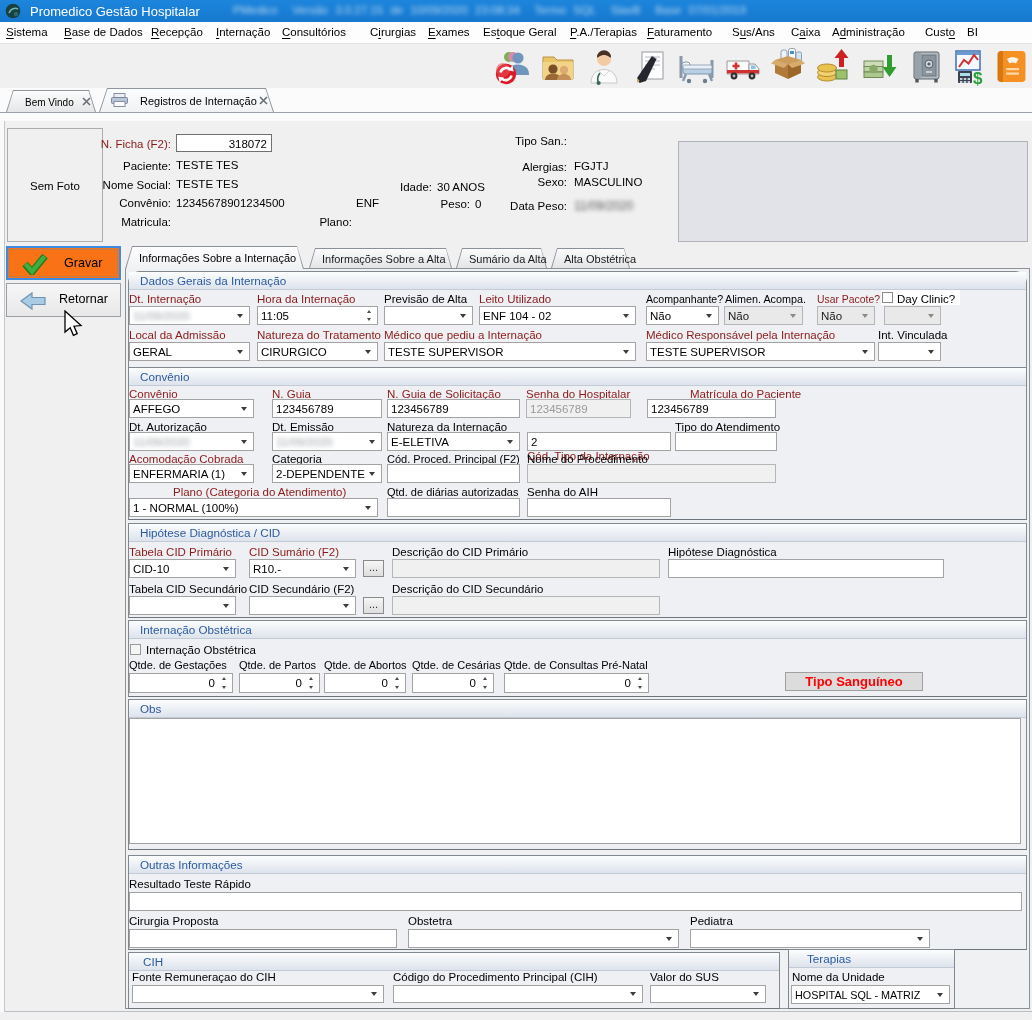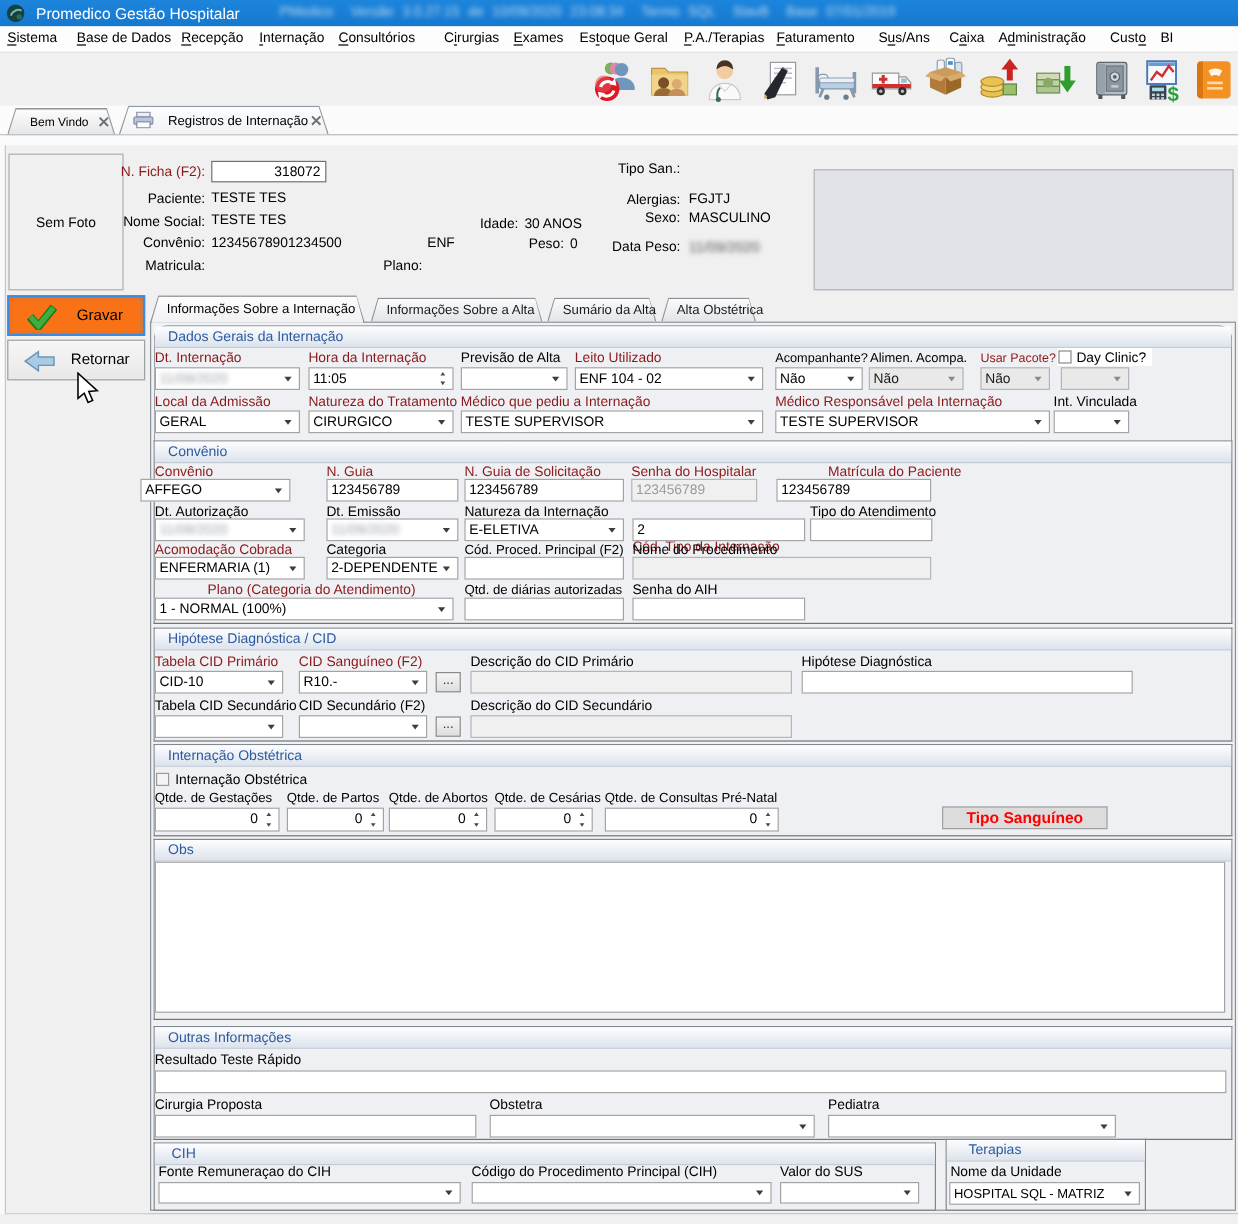--- a/index.html
+++ b/index.html
@@ -286,21 +286,21 @@
 <div class="rlbl" style="left:384px;top:329px;">Médico que pediu a Internação</div>
 <div class="cmb" style="left:384px;top:342px;width:252px;height:19px;">TESTE SUPERVISOR</div>
 <div class="rlbl" style="left:646px;top:329px;">Médico Responsável pela Internação</div>
 <div class="cmb" style="left:646px;top:342px;width:229px;height:19px;">TESTE SUPERVISOR</div>
 <div class="lbl" style="left:878px;top:329px;">Int. Vinculada</div>
 <div class="cmb" style="left:878px;top:342px;width:63px;height:19px;"></div>
 <div class="grp" style="left:128px;top:367px;width:899px;height:153px;">
     <div class="gh" style="padding-left:11px;">Convênio</div>
   </div>
 <div class="rlbl" style="left:129px;top:388px;">Convênio</div>
-<div class="cmb" style="left:117px;top:399px;width:125px;height:19px;">AFFEGO</div>
+<div class="cmb" style="left:129px;top:399px;width:125px;height:19px;">AFFEGO</div>
 <div class="rlbl" style="left:272px;top:388px;">N. Guia</div>
 <div class="fld" style="left:272px;top:399px;width:110px;height:19px;">123456789</div>
 <div class="rlbl" style="left:387px;top:388px;">N. Guia de Solicitação</div>
 <div class="fld" style="left:387px;top:399px;width:133px;height:19px;">123456789</div>
 <div class="rlbl" style="left:526px;top:388px;">Senha do Hospitalar</div>
 <div class="dfld" style="left:526px;top:399px;width:105px;height:19px;">123456789</div>
 <div class="rlbl" style="left:647px;top:388px;margin-left:43px;">Matrícula do Paciente</div>
 <div class="fld" style="left:647px;top:399px;width:129px;height:19px;">123456789</div>
 <div class="lbl" style="left:129px;top:421px;">Dt. Autorização</div>
 <div class="cmb" style="left:129px;top:432px;width:125px;height:19px;"><span class="blurtxt" style="color:#9aa0a8;">11/09/2020</span></div>
@@ -324,21 +324,21 @@
 <div class="cmb" style="left:129px;top:498px;width:249px;height:19px;">1 - NORMAL (100%)</div>
 <div class="lbl" style="left:387px;top:486px;font-size:11.0px;">Qtd. de diárias autorizadas</div>
 <div class="fld" style="left:387px;top:498px;width:133px;height:19px;"></div>
 <div class="lbl" style="left:527px;top:486px;">Senha do AIH</div>
 <div class="fld" style="left:527px;top:498px;width:144px;height:19px;"></div>
 <div class="grp" style="left:128px;top:523px;width:899px;height:95px;">
     <div class="gh" style="padding-left:11px;">Hipótese Diagnóstica / CID</div>
   </div>
 <div class="rlbl" style="left:129px;top:546px;">Tabela CID Primário</div>
 <div class="cmb" style="left:129px;top:559px;width:107px;height:19px;">CID-10</div>
-<div class="rlbl" style="left:249px;top:546px;">CID Sanguíneo (F2)</div>
+<div class="rlbl" style="left:249px;top:546px;">CID Sumário (F2)</div>
 <div class="cmb" style="left:249px;top:559px;width:107px;height:19px;">R10.-</div>
 <div class="dots" style="left:363px;top:560px;width:21px;height:17px;">...</div>
 <div class="lbl" style="left:392px;top:546px;">Descrição do CID Primário</div>
 <div class="dfld" style="left:392px;top:559px;width:268px;height:19px;"></div>
 <div class="lbl" style="left:668px;top:546px;">Hipótese Diagnóstica</div>
 <div class="fld" style="left:668px;top:559px;width:276px;height:19px;"></div>
 <div class="lbl" style="left:129px;top:583px;">Tabela CID Secundário</div>
 <div class="cmb" style="left:129px;top:596px;width:107px;height:19px;"></div>
 <div class="lbl" style="left:249px;top:583px;">CID Secundário (F2)</div>
 <div class="cmb" style="left:249px;top:596px;width:107px;height:19px;"></div>

